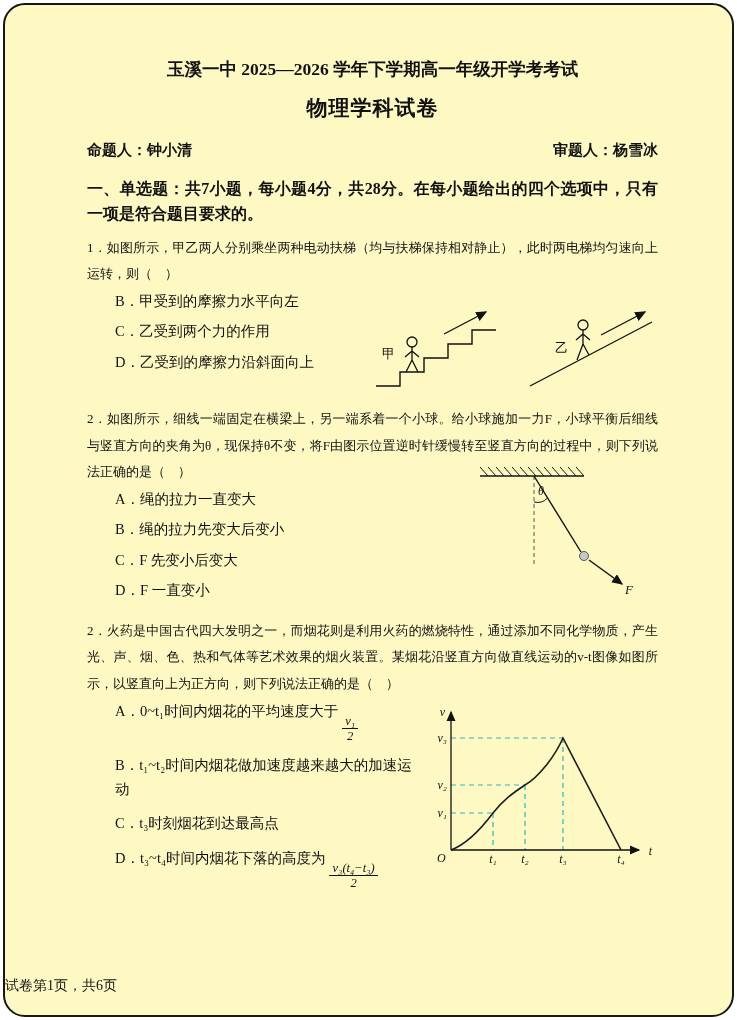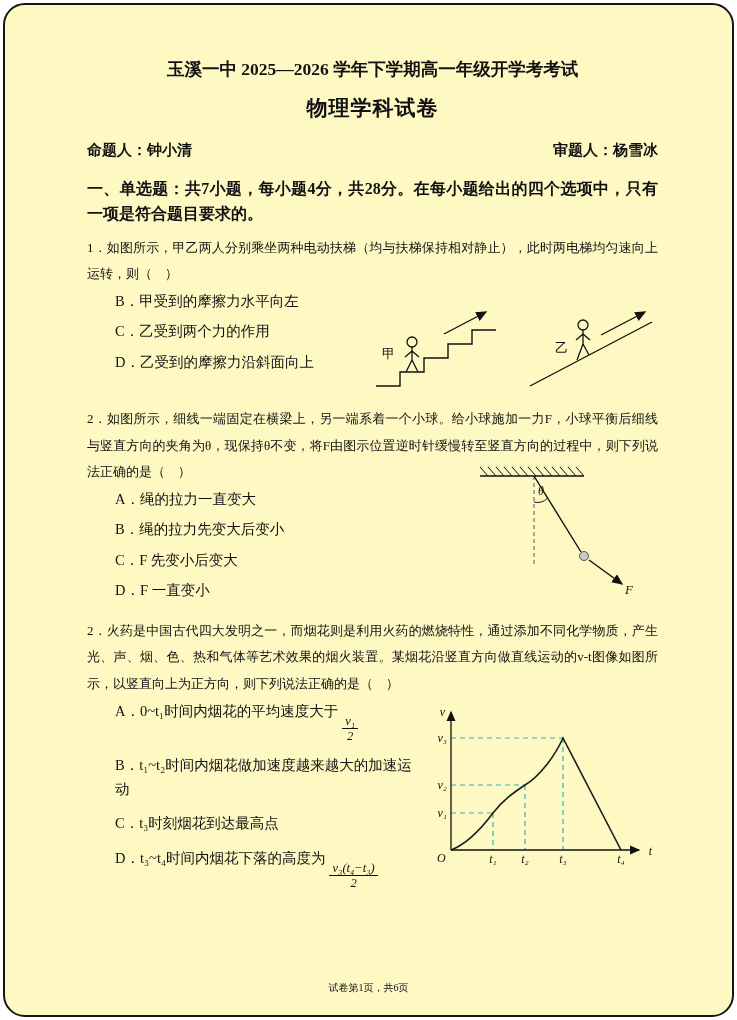--- a/index.html
+++ b/index.html
@@ -24,21 +24,21 @@
   .options p { margin:2px 0 7px 28px; line-height:1.62; }
   .q3-block .options p { margin-bottom:11px; }
   figure { margin:0; flex:none; }
   .fig-q1 { width:300px; margin-top:4px; }
   .fig-q2 { width:200px; margin:-32px 6px 0 0; }
   .fig-q3 { width:235px; margin:0 4px 0 0; }
   .frac { display:inline-flex; flex-direction:column; align-items:center;
           vertical-align:-9px; line-height:1.15; font-size:12.5px; margin-left:4px; font-style:italic; }
   .fnum { border-bottom:1px solid #111; padding:0 3px; }
   .fden { padding:0 3px; }
-  .page-footer { position:absolute; left:0; right:0; bottom:20px; text-align:center; font-size:10px; }
+  .page-footer { position:absolute; left:0; right:0; bottom:20px; text-align:left; font-size:14px; }
   svg text { font-family:"Liberation Serif","DejaVu Serif",serif; fill:#111; }
 </style>
 </head>
 <body>
 
 <div class="sheet">
 
   <h1 class="title1">玉溪一中 2025—2026 学年下学期高一年级开学考考试</h1>
   <h2 class="title2">物理学科试卷</h2>
 

